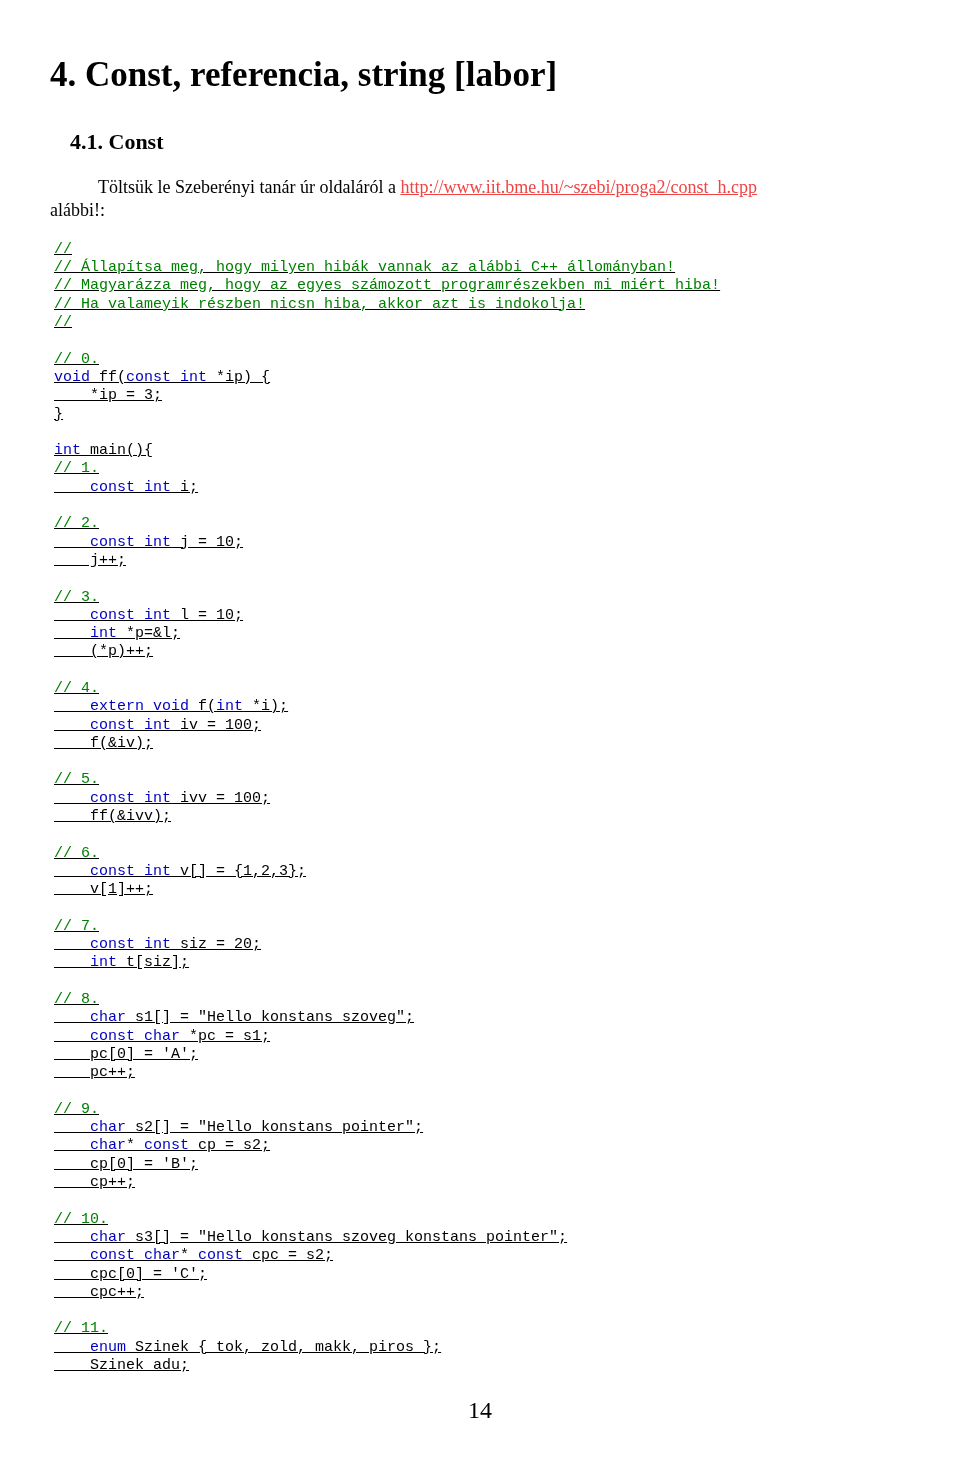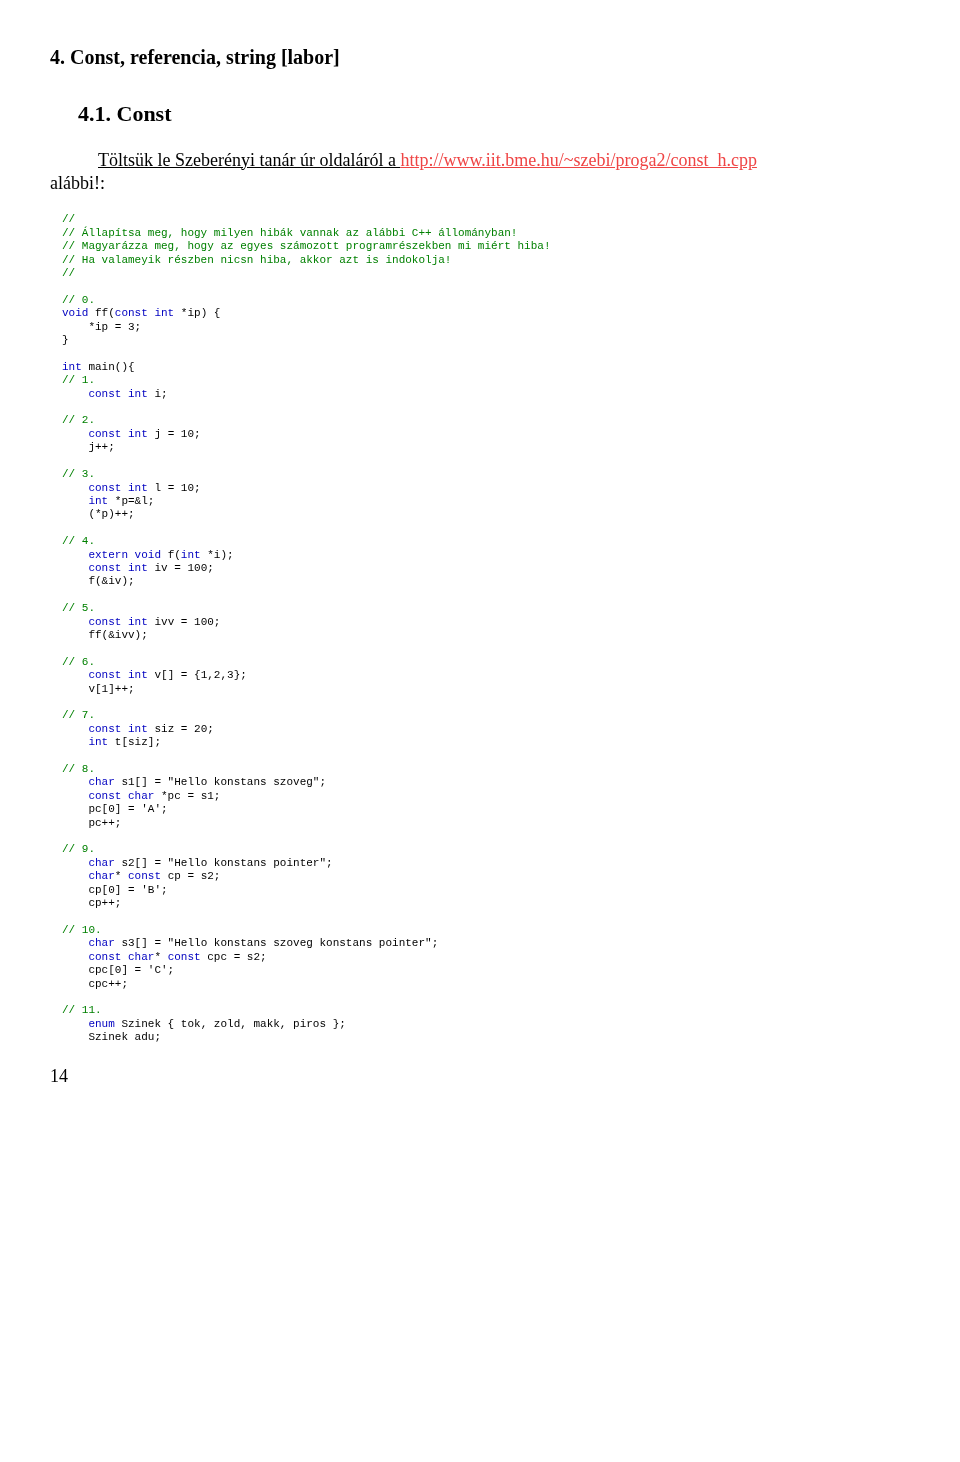--- a/index.html
+++ b/index.html
@@ -6,53 +6,54 @@
     font-family: "Times New Roman", Times, serif;
     background: #ffffff;
     margin: 0;
     padding: 40px 50px 30px 50px;
     width: 860px;
     color: #000;
     font-size: 18px;
     line-height: 1.3;
   }
   h1 {
-    font-size: 20px;
+    font-size: 35px;
     font-weight: bold;
-    margin: 4px 0 30px 0;
+    margin: 12px 0 30px 0;
   }
   h2 {
     font-size: 22px;
     font-weight: bold;
-    margin: 0 0 20px 28px;
+    margin: 0 0 20px 20px;
   }
   .intro {
     margin: 0 0 18px 0;
     text-align: justify;
   }
   .intro-indent {
     margin-left: 48px;
-    text-decoration: underline;
   }
   a.link {
     color: #ef4444;
     text-decoration: underline;
   }
   pre {
     font-family: "Courier New", Courier, monospace;
-    font-size: 11px;
+    font-size: 15px;
     line-height: 1.22;
-    margin: 12px;
+    margin: 4px;
     white-space: pre;
+    text-decoration: underline;
   }
   .c-comment { color: #008000; }
   .c-key     { color: #0000c0; }
   .page-num {
+    text-align: center;
     margin-top: 20px;
-    font-size: 18px;
+    font-size: 24px;
   }
 </style>
 </head>
 <body>
 
 <h1>4. Const, referencia, string [labor]</h1>
 
 <h2>4.1. Const</h2>
 
 <div class="intro">

